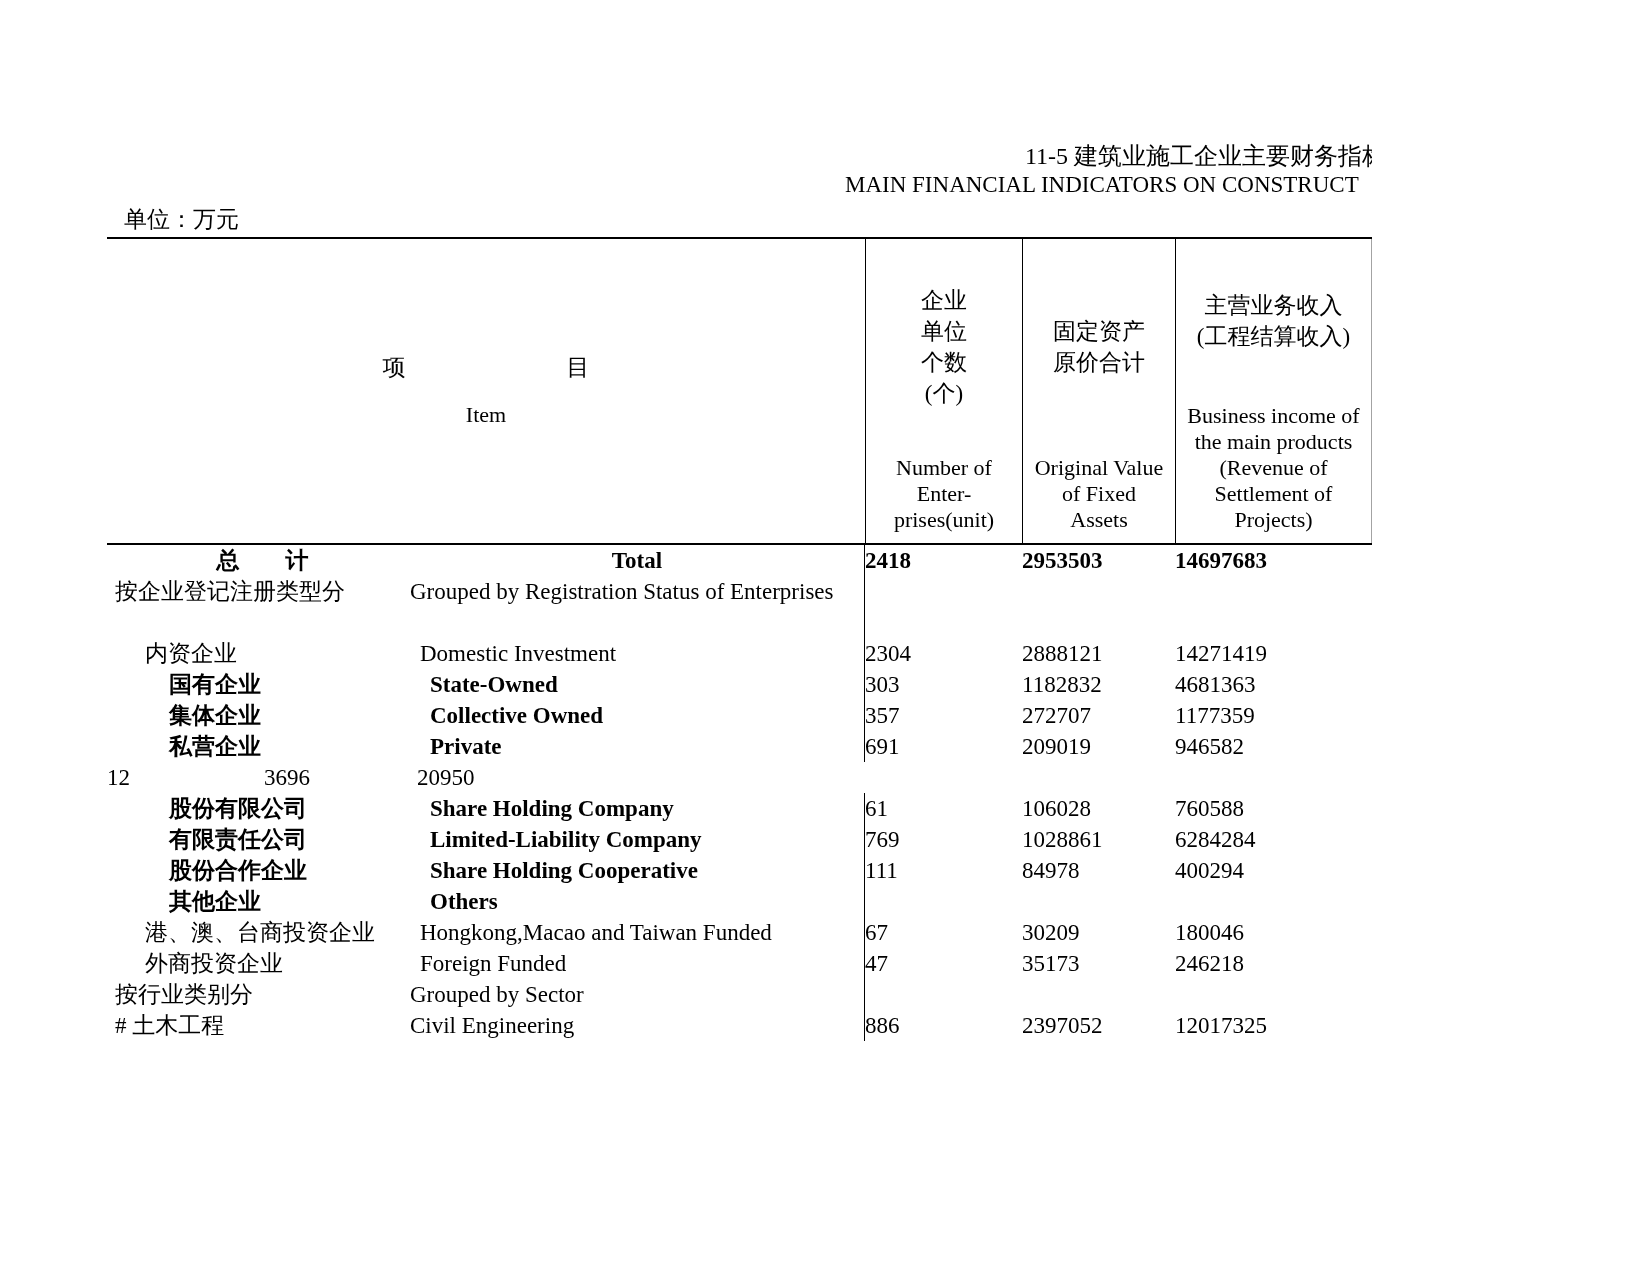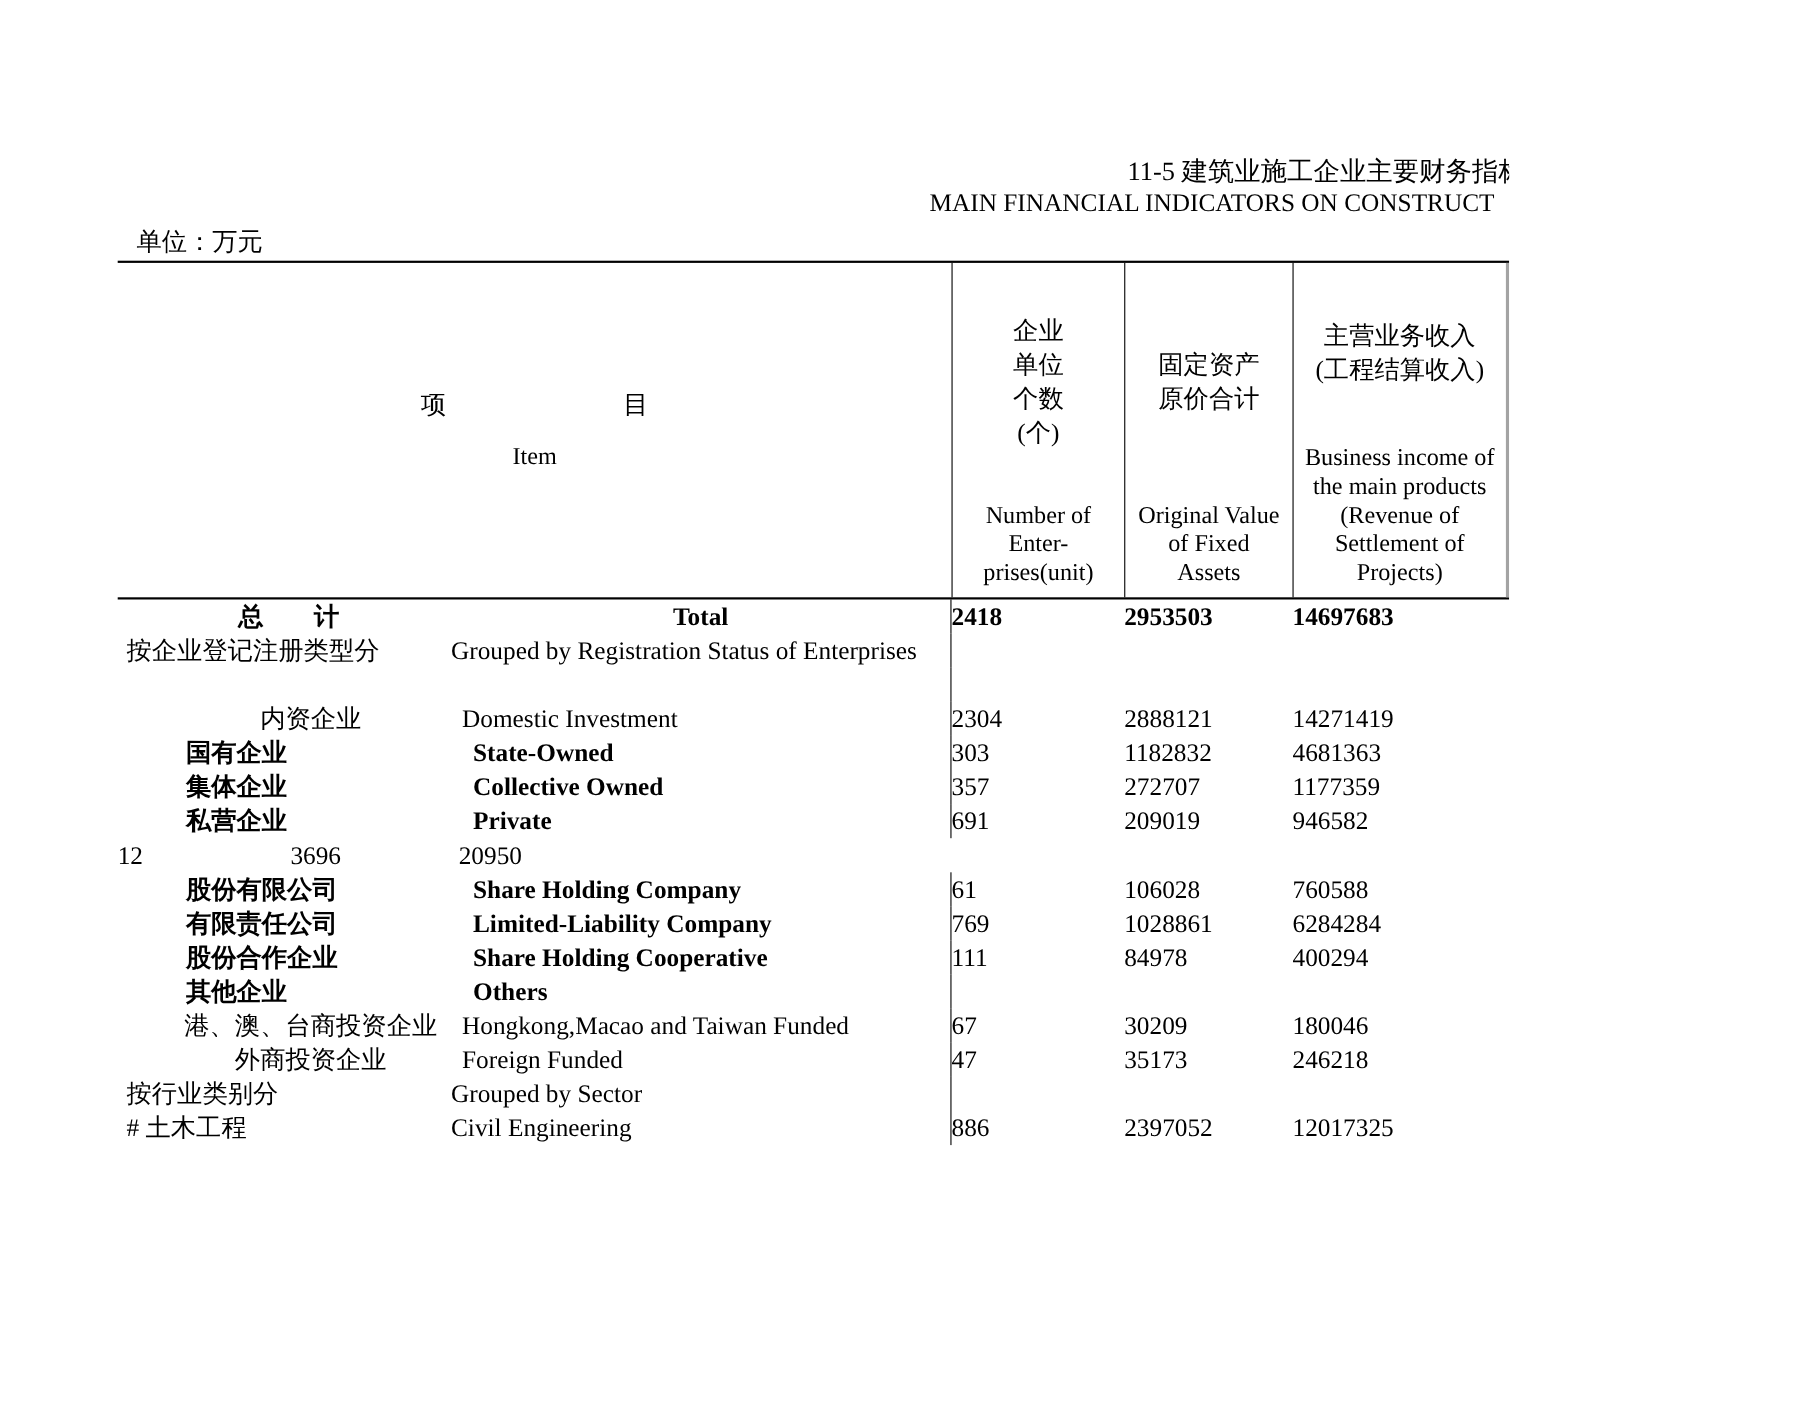--- a/index.html
+++ b/index.html
@@ -23,28 +23,28 @@
   .thead { display: flex; height: 306px; border-bottom: 2px solid #000; }
   .th { display: flex; flex-direction: column; font-size: 23px; }
   .item-th { width: 758px; justify-content: center; text-align: center; gap: 16px; }
   .item-th .hcn { white-space: pre; line-height: 32px; }
   .item-th .hen { line-height: 30px; font-size: 22px; }
   .col-th { border-left: 1px solid #000; text-align: center; justify-content: flex-end; padding-bottom: 10px; }
   .col-th .hcn { white-space: pre-line; line-height: 31px; margin: auto 0; font-size: 23px; }
   .col-th .hen { white-space: pre-line; line-height: 26px; font-size: 22px; }
   .c1w { width: 157px; }
   .c2w { width: 153px; }
-  .c3w { width: 197px; border-right: 3px solid #a3a3a3; justify-content: center; }
+  .c3w { width: 197px; border-right: 1px solid #a3a3a3; justify-content: center; }
 
   .tbody { font-size: 23px; }
   .row { display: flex; height: 31px; }
   .item-cell { width: 758px; border-right: 1px solid #000; display: flex; align-items: center; height: 31px; white-space: nowrap; overflow: hidden; }
   .item-cell .cn { flex: 0 0 auto; }
   .ind0 .item-cell { padding-left: 8px; }  .ind0 .item-cell .cn { width: 295px; }
-  .ind1 .item-cell { padding-left: 38px; text-align: center; } .ind1 .item-cell .cn { width: 275px; }
+  .ind1 .item-cell { padding-left: 38px; } .ind1 .item-cell .cn { width: 275px; }
   .ind2 .item-cell { padding-left: 62px; font-weight: bold; } .ind2 .item-cell .cn { width: 261px; }
   .num { line-height: 31px; }
   .numc1 { width: 157px; padding-right: 6px; }
   .numc2 { width: 153px; padding-right: 6px; }
   .numc3 { width: 197px; padding-right: 7px; }
 
   .total { font-weight: bold; }
   .total .item-cell .cn { text-align: center; }
   .total .item-cell .en { flex: 1 1 auto; text-align: center; }
 </style>

